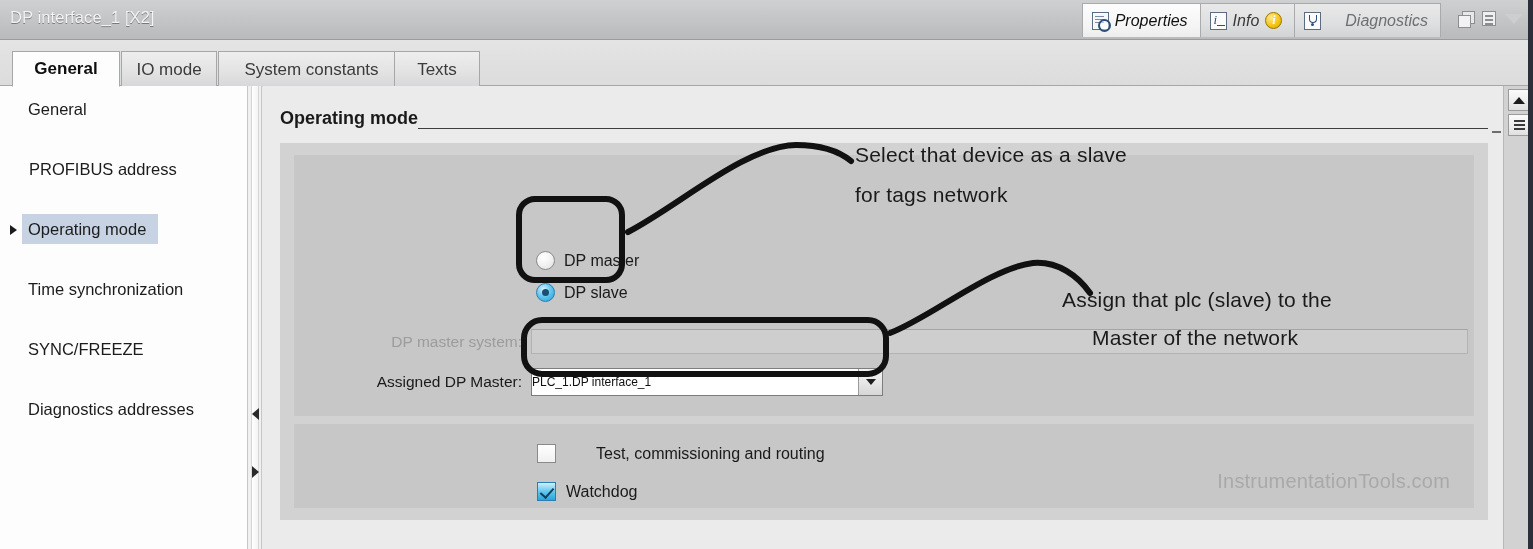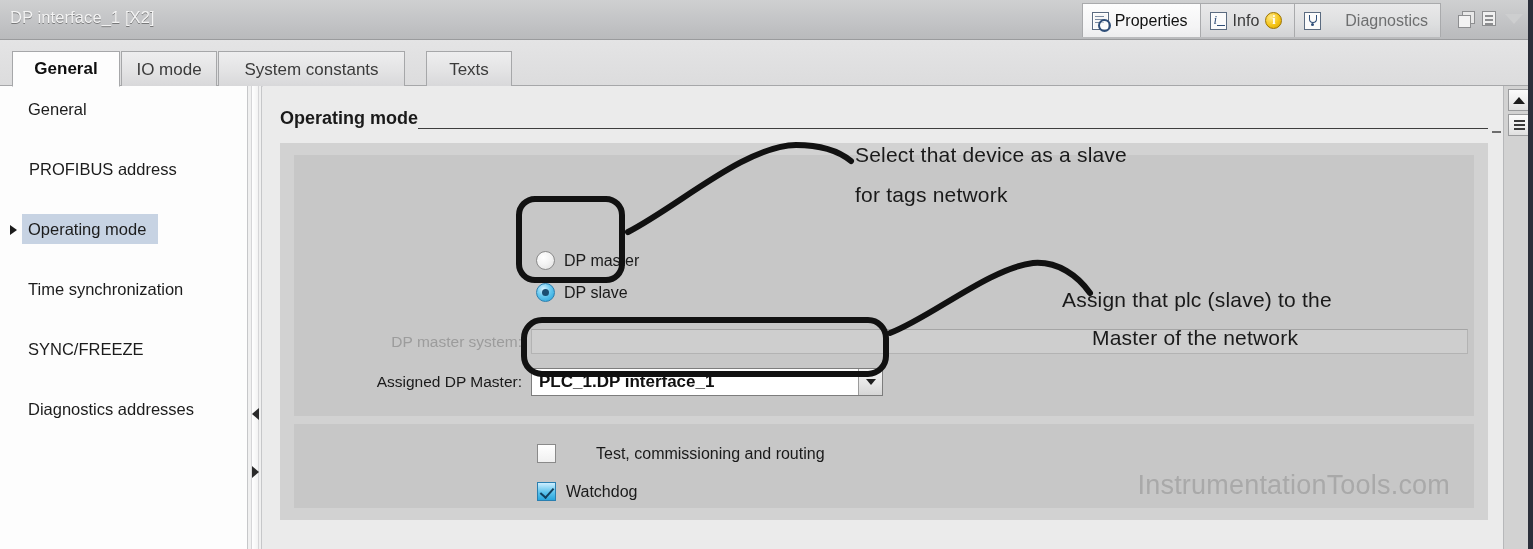--- a/index.html
+++ b/index.html
@@ -37,20 +37,21 @@
     white-space: nowrap;
   }
 
   
   .tr-tabs {
     position: absolute;
     right: 92px; top: 3px;
     height: 34px;
     display: flex;
     align-items: stretch;
+    font-style: italic;
   }
   .tr-tab {
     display: flex;
     align-items: center;
     gap: 6px;
     padding: 0 12px 0 9px;
     background: linear-gradient(to bottom, #e9e9ea 0%, #dedfe0 60%, #d2d3d5 100%);
     border: 1px solid #a9aaac;
     border-bottom: none;
     border-right: none;
@@ -366,26 +367,24 @@
   }
   .combo {
     position: absolute;
     background: #ffffff;
     border: 1px solid #7d7d7d;
     display: flex;
     align-items: center;
   }
   .combo-text {
     flex: 1;
-    padding-left: 7px;
-    font-size: 17px;
+    font-size: 12px;
     color: #101010;
     white-space: nowrap;
     overflow: hidden;
-    font-weight: bold;
   }
   .combo-btn {
     width: 24px; height: 100%;
     background: linear-gradient(to bottom, #f4f4f4 0%, #e6e6e6 55%, #d6d6d6 100%);
     border-left: 1px solid #9b9b9b;
     display: flex;
     align-items: center;
     justify-content: center;
   }
   .combo-caret {
@@ -423,21 +422,21 @@
     width: 6px; height: 11px;
     border: solid #123f5c;
     border-width: 0 2.5px 2.5px 0;
     transform: rotate(42deg);
   }
 
   
   .watermark {
     position: absolute;
     right: 24px; bottom: 55px;
-    font-size: 27px;
+    font-size: 20px;
     color: #a9a9a9;
     white-space: nowrap;
     letter-spacing: .2px;
   }
 
   
   .vscroll {
     position: absolute;
     right: 0; top: 86px;
     width: 30px; height: 463px;
@@ -530,21 +529,21 @@
   <div class="tabstrip">
     <div class="tab active" style="left:12px; width:108px;">
       <span>General</span>
     </div>
     <div class="tab" style="left:121px; width:96px;">
       <span>IO mode</span>
     </div>
     <div class="tab" style="left:218px; width:187px;align-items:center;">
       <span>System constants</span>
     </div>
-    <div class="tab" style="left:426px; width:86px;">
+    <div class="tab" style="left:394px; width:86px;">
       <span>Texts</span>
     </div>
   </div>
 
   <div class="leftnav">
     <div class="nav-item" style="top:8px;">
       <span class="nav-label">General</span>
     </div>
     <div class="nav-item" style="top:38px;padding-left:29px;">
       <span class="nav-label">PROFIBUS address</span>

